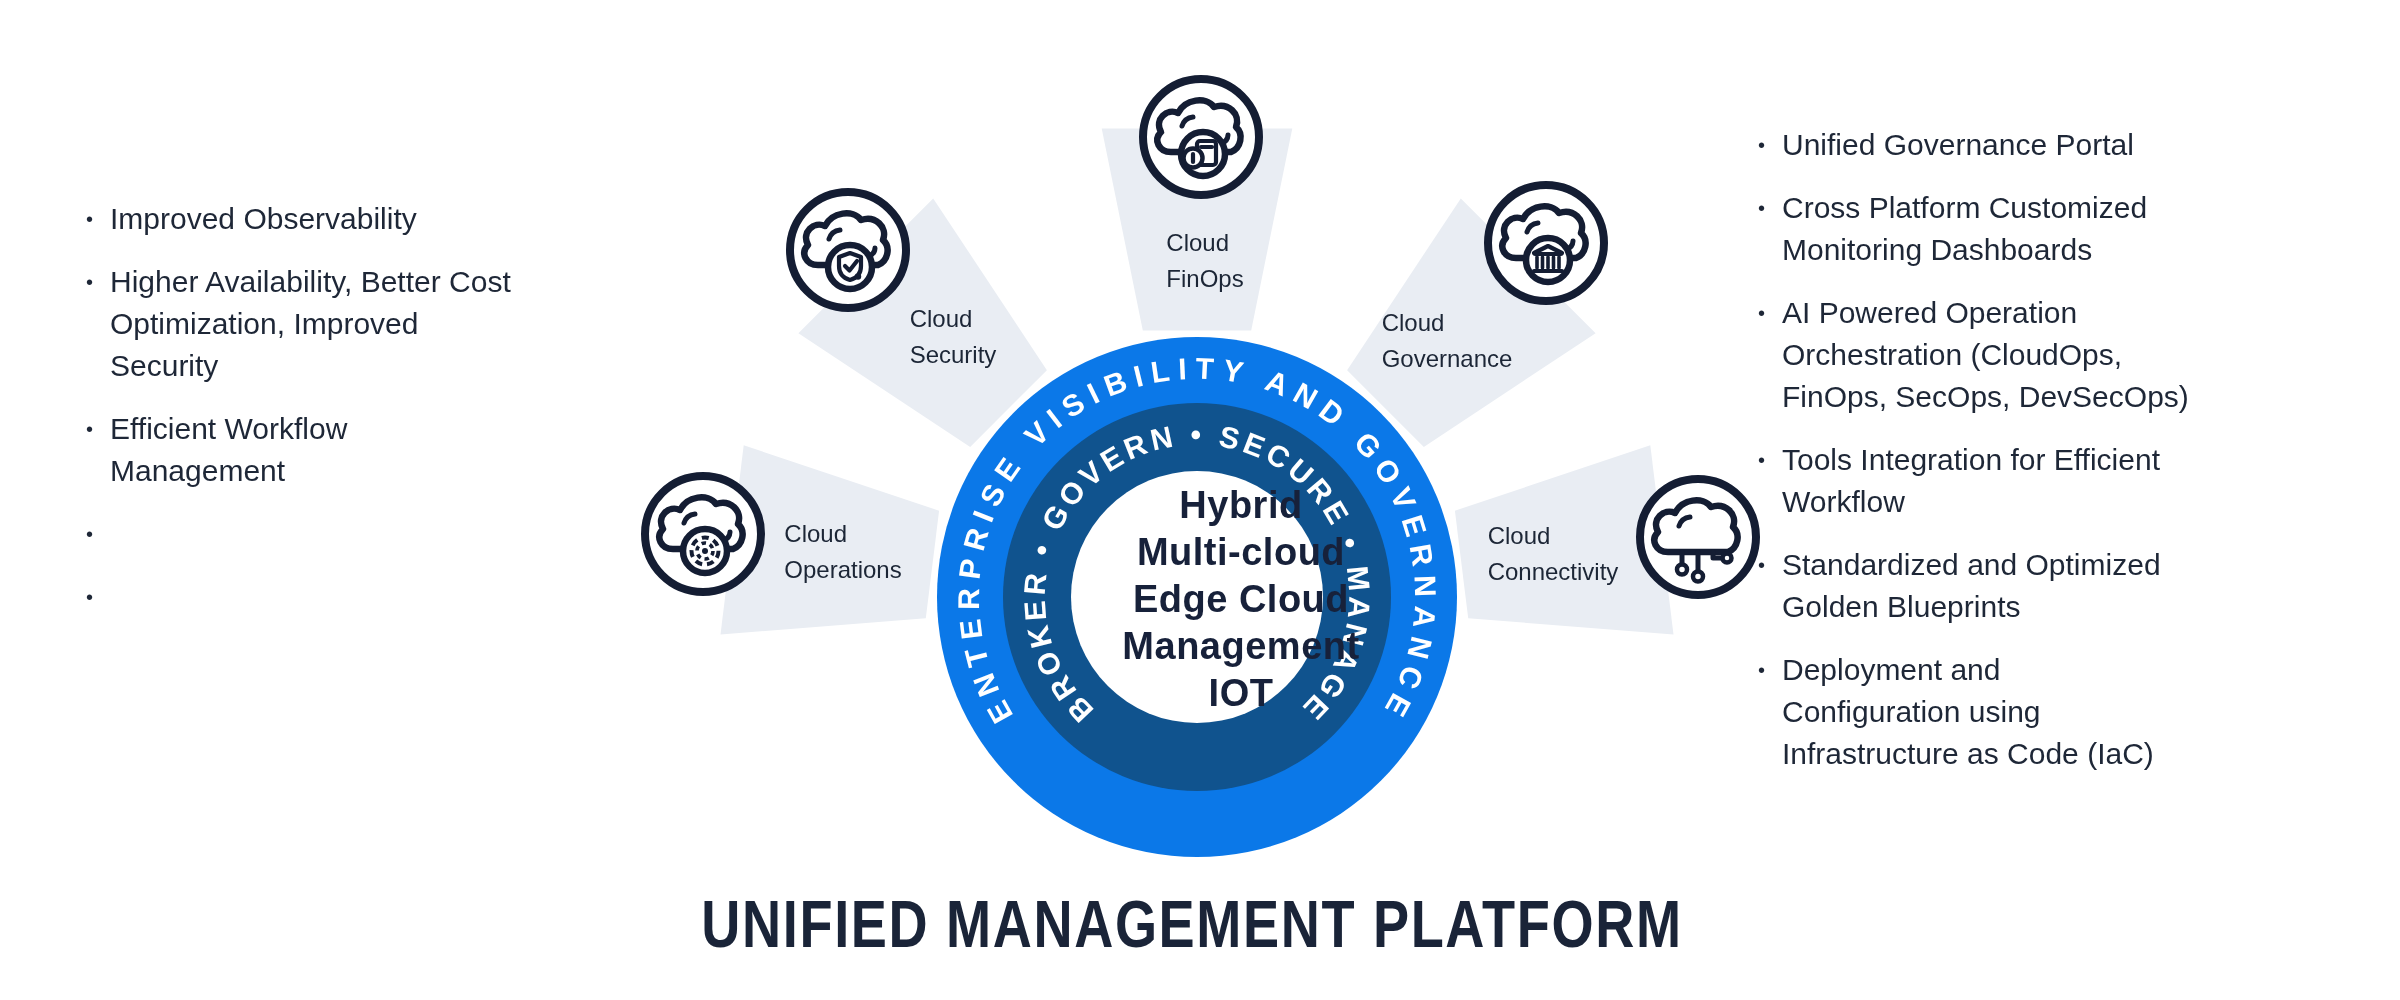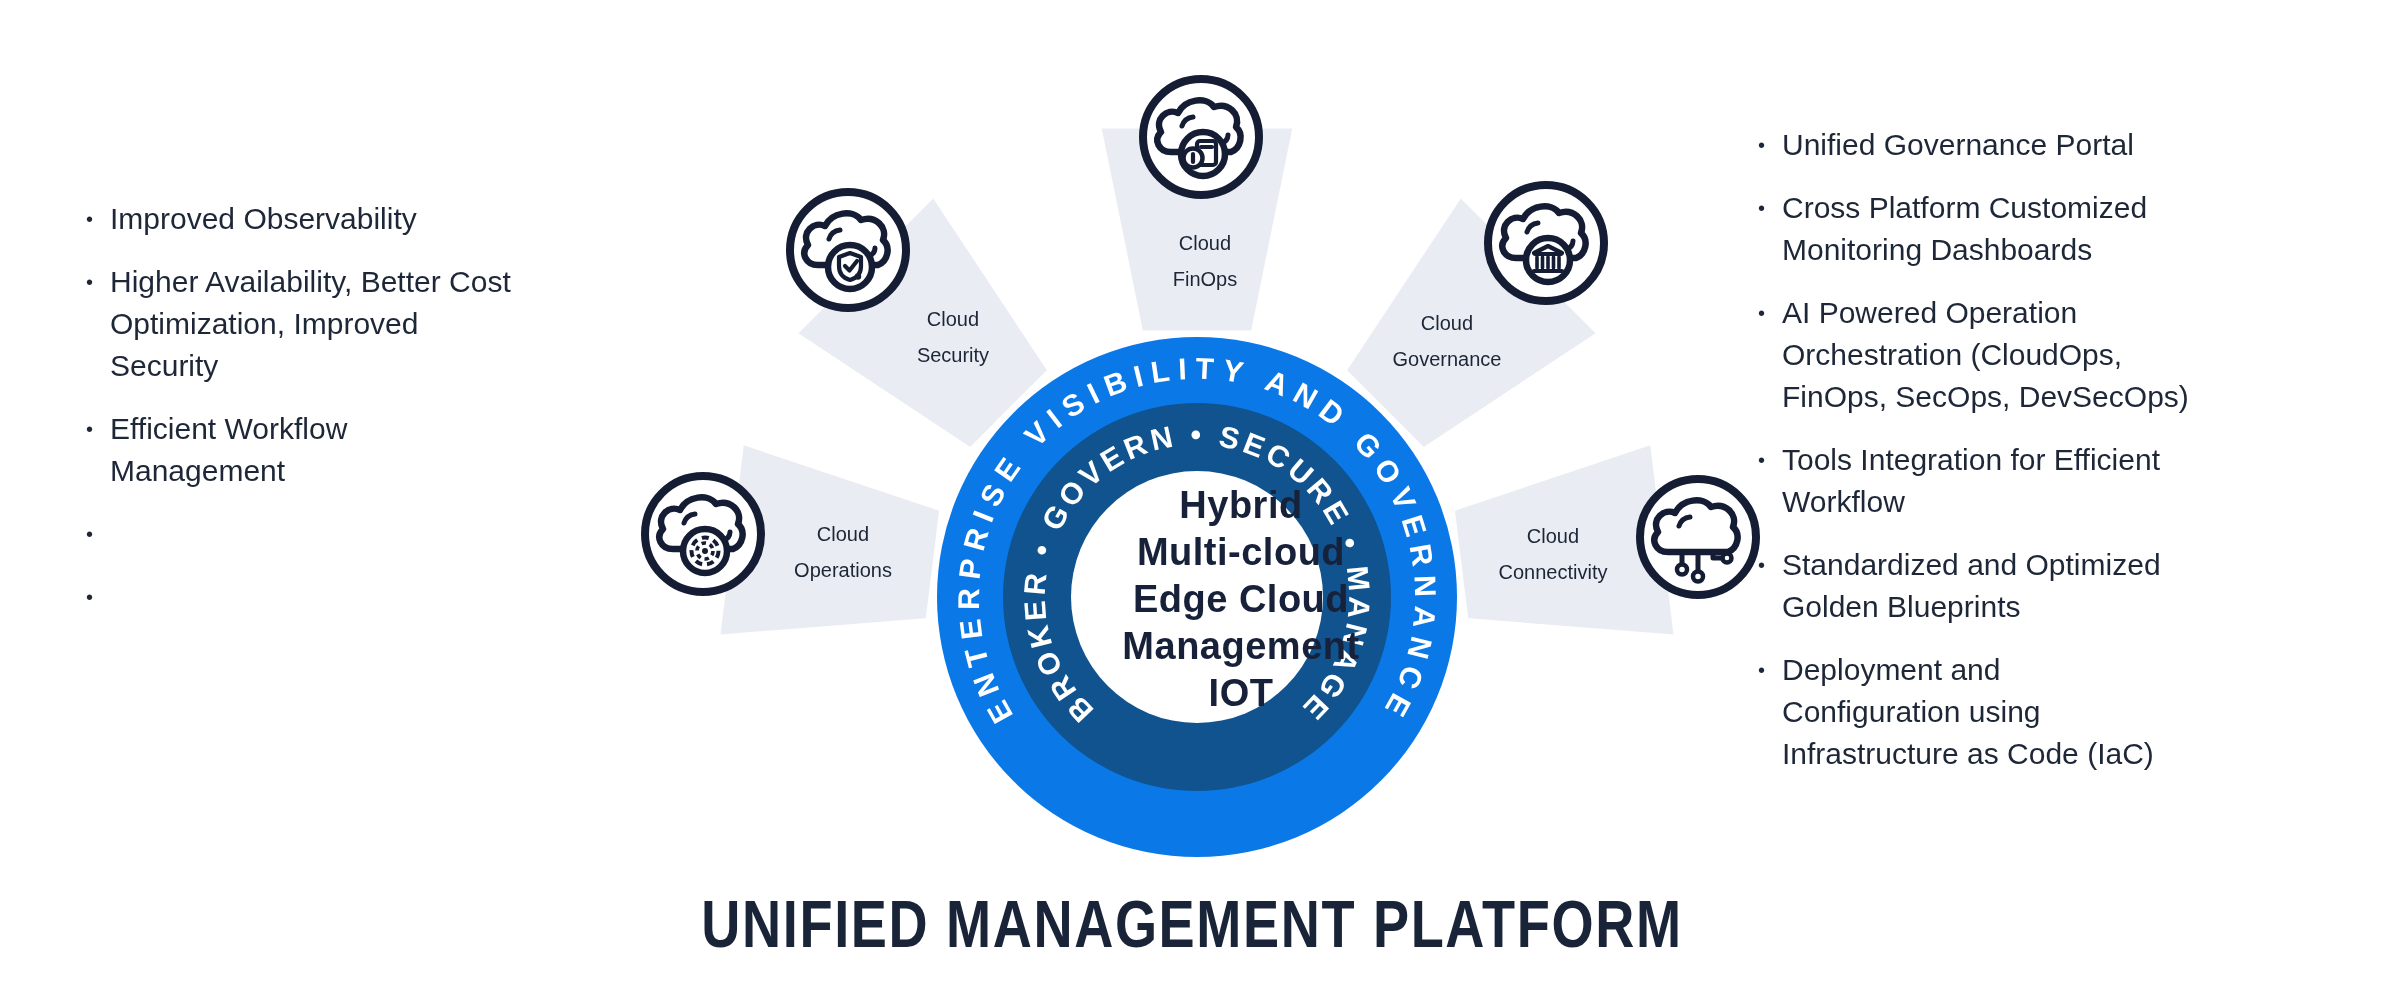--- a/index.html
+++ b/index.html
@@ -42,22 +42,22 @@
   
   .list{position:absolute;}
   .benefits{left:86px;top:198px;width:590px;}
   .features{left:1758px;top:124px;width:610px;}
   .bullet-item{display:flex;margin-bottom:21px;color:var(--navy-text);font-size:30px;line-height:42px;}
   .dot{flex:none;width:24px;font-size:20px;line-height:42px;color:var(--navy-text);}
   .bullet-text{white-space:pre-line;}
 
   
   .spoke-label{
-    position:absolute;transform:translate(-50%,-50%);text-align:center;
-    color:#1c2636;font-size:20px;line-height:36px;white-space:pre-line;
+    position:absolute;transform:translate(-50%,-50%);
+    color:#1c2636;font-size:24px;line-height:36px;white-space:pre-line;
   }
   .lbl-operations{left:843px;top:552px;}
   .lbl-security{left:953px;top:337px;}
   .lbl-finops{left:1205px;top:261px;}
   .lbl-governance{left:1447px;top:341px;}
   .lbl-connectivity{left:1553px;top:554px;}
 
   
   .core-text{
     position:absolute;left:1197px;top:599px;transform:translate(-50%,-50%);

